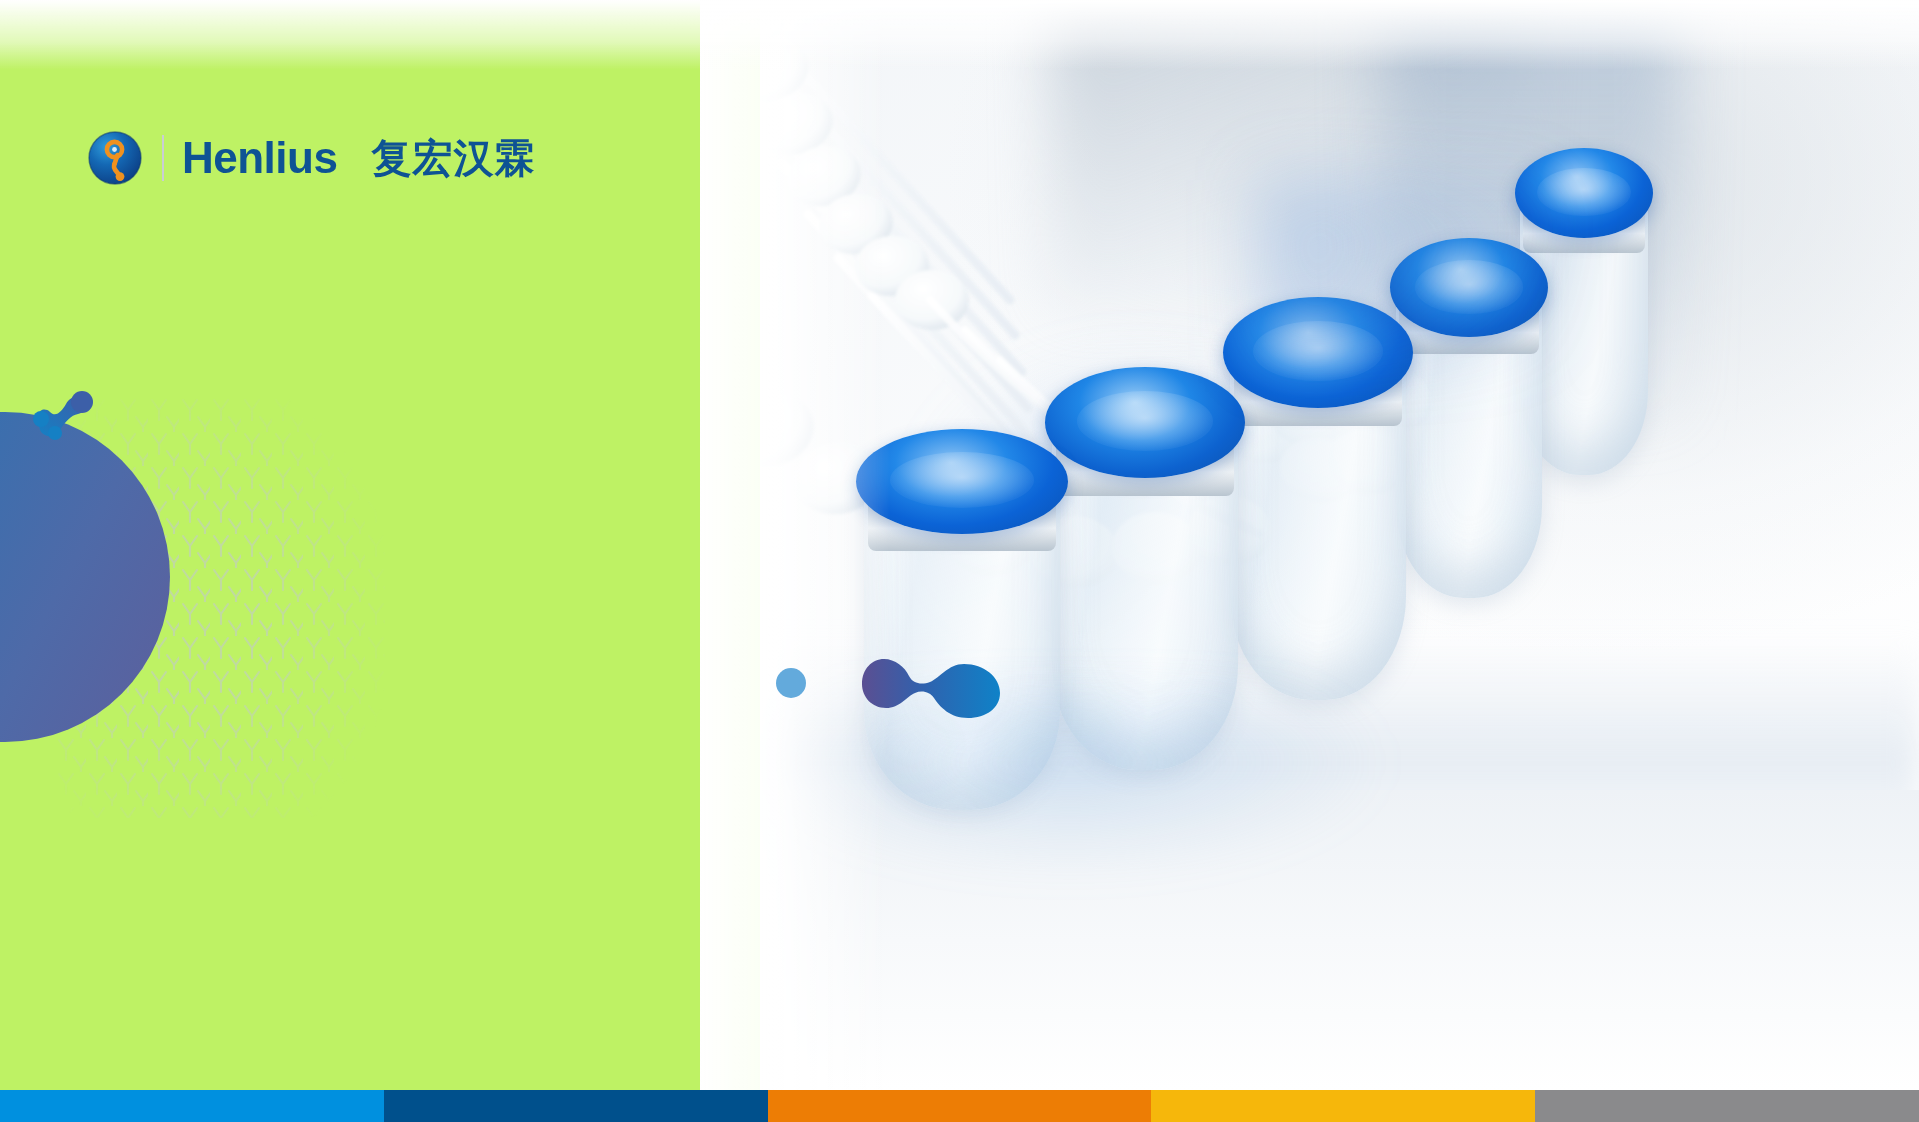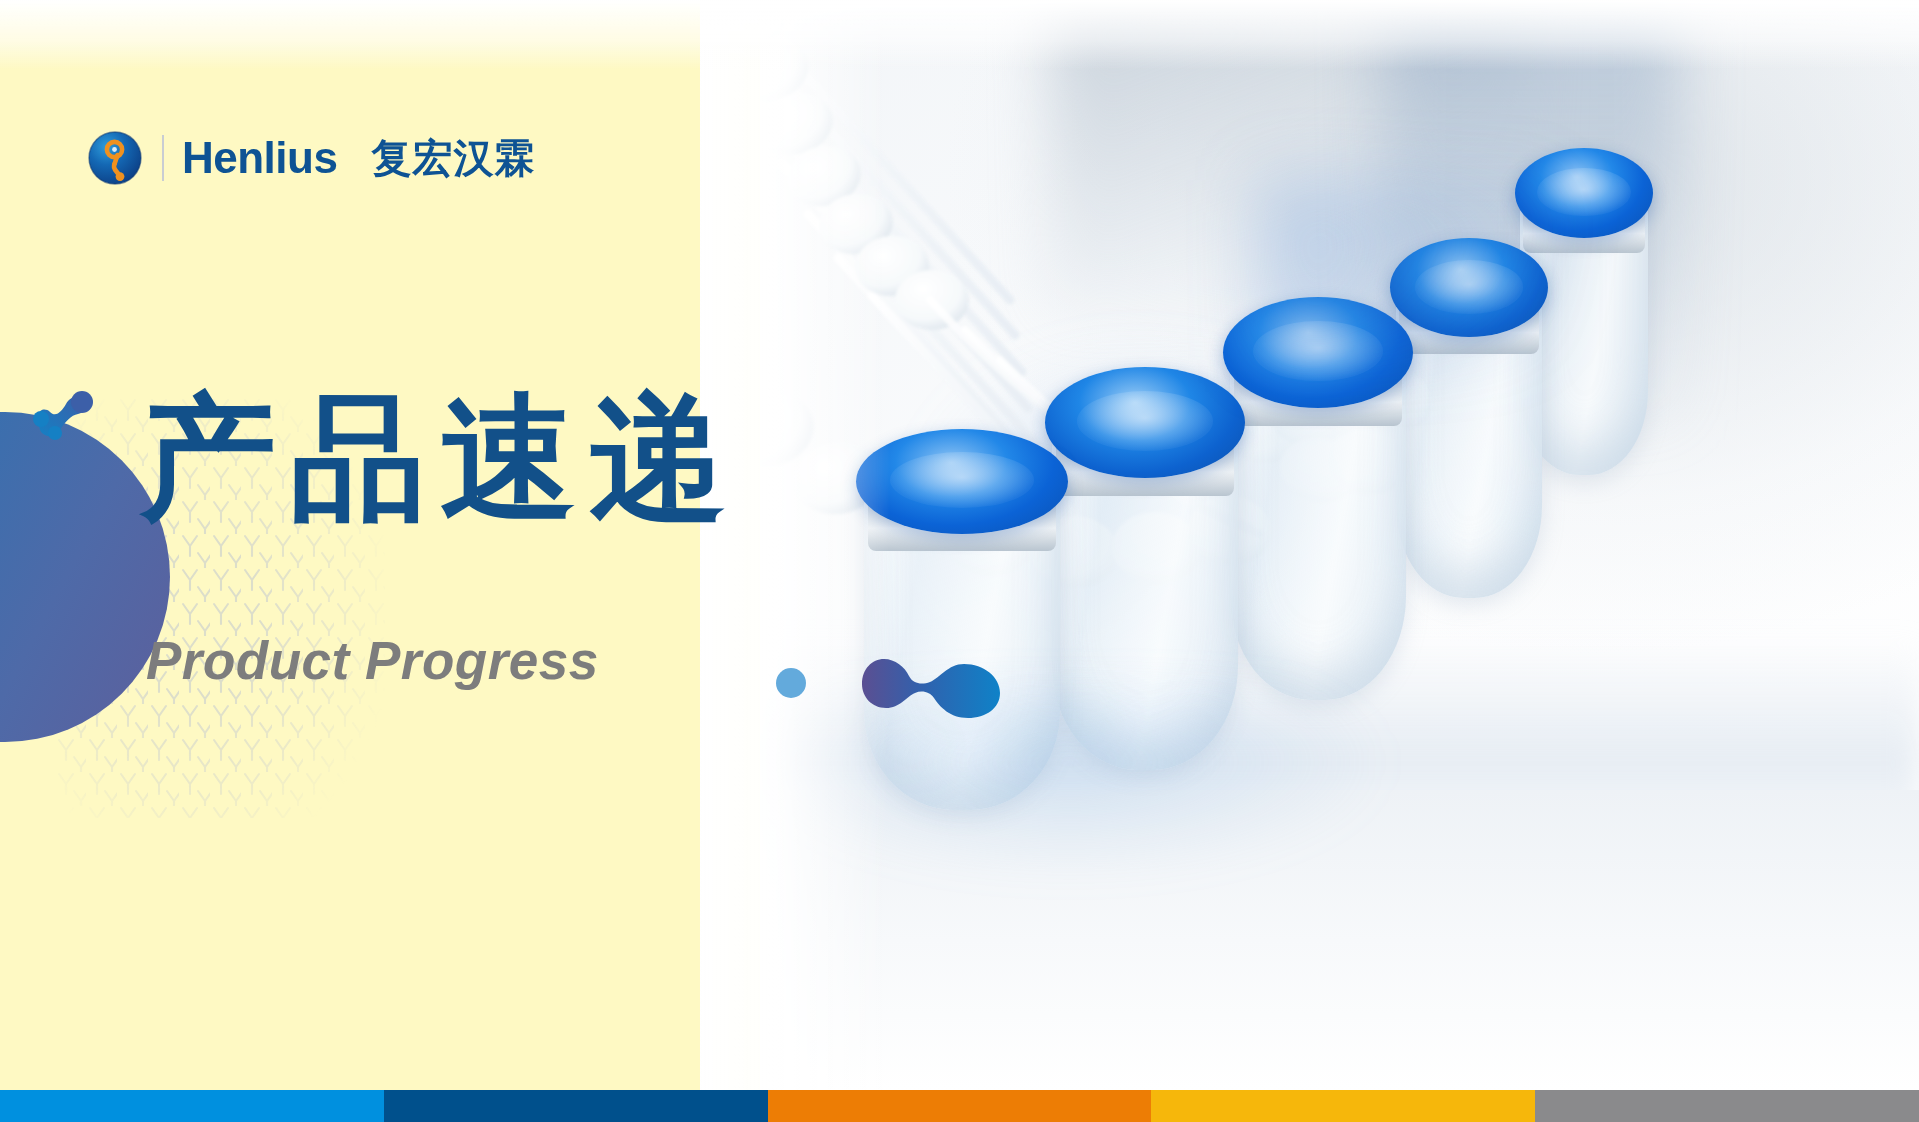--- a/index.html
+++ b/index.html
@@ -8,21 +8,21 @@
     font-family:"Liberation Sans", sans-serif;
     background:#ffffff;
     position:relative;
   }
 
   
   #slide {
     position:relative;
     width:1919px;
     height:1122px;
-    background:#fef9c3;
+    background:#bef264;
     overflow:hidden;
   }
 
   
   .photo-area {
     position:absolute;
     left:760px; top:0;
     width:1159px; height:1090px;
     overflow:hidden;
     background:
@@ -353,22 +353,20 @@
       <path d="M29.5,24 L26.5,33" stroke="#f0911f" stroke-width="4.6" stroke-linecap="round"></path>
       <path d="M26.5,33 C24,38 29,40 31,44" stroke="#f0911f" stroke-width="4.6" stroke-linecap="round" fill="none"></path>
       <circle cx="32" cy="45.6" r="4.4" fill="#f0911f"></circle>
       <circle cx="26.5" cy="18.5" r="2.4" fill="#ffffff" opacity="0.85"></circle>
     </svg>
     <div class="logo-divider"></div>
     <div class="logo-word">Henlius</div>
     <div class="logo-cn">复宏汉霖</div>
   </div>
 
-  <div class="title-cn">产品速递</div>
-  <div class="title-en">Product Progress</div>
 
   <div class="bottom-bar">
     <span style="width:20%;background:#0090df;"></span>
     <span style="width:20%;background:#00508c;"></span>
     <span style="width:20%;background:#ed7d05;"></span>
     <span style="width:20%;background:#f6b70b;"></span>
     <span style="width:20%;background:#8a8a8c;"></span>
   </div>
 
 </div>

